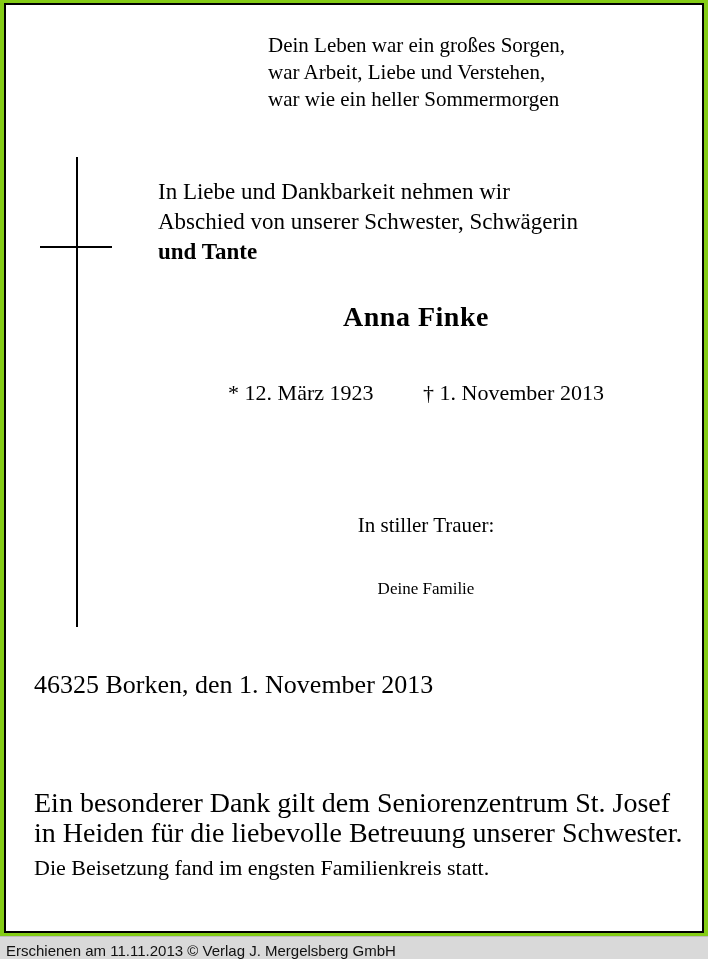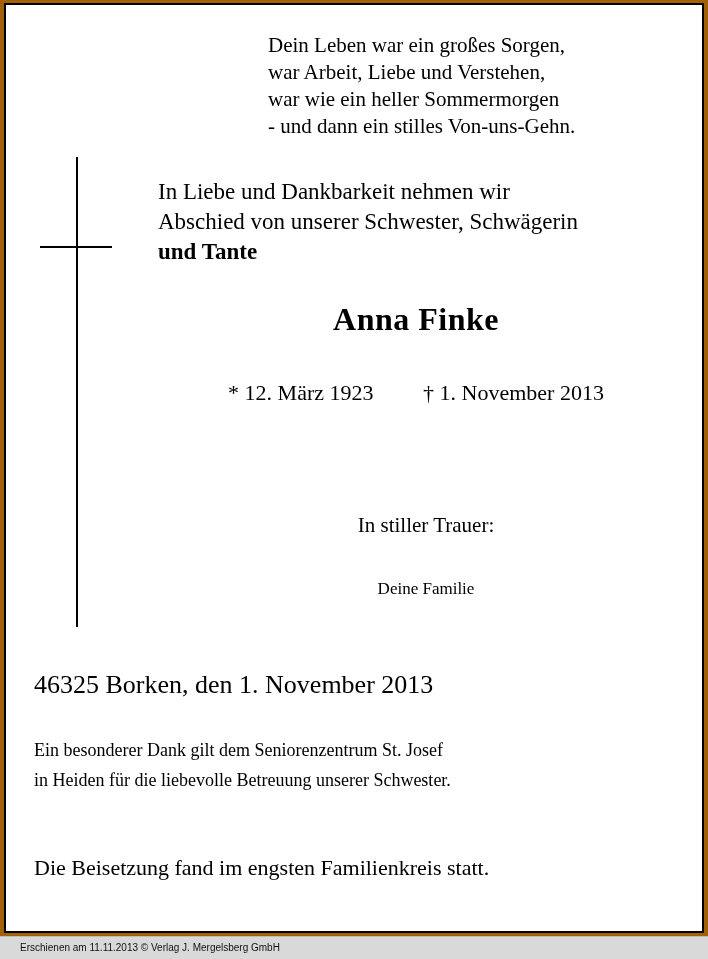--- a/index.html
+++ b/index.html
@@ -8,21 +8,21 @@
     background: #ffffff;
   }
   body {
     font-family: "Liberation Serif", serif;
     color: #000000;
   }
   .page {
     position: relative;
     width: 708px;
     height: 959px;
-    background: #a16207;
+    background: #84cc16;
     box-sizing: border-box;
     overflow: hidden;
   }
   .notice-frame {
     position: absolute;
     left: 4px;
     top: 3px;
     width: 700px;
     height: 930px;
     border: 2px solid #000000;
@@ -80,21 +80,21 @@
     text-align: left;
     font-weight: bold;
   }
 
   .name {
     position: absolute;
     left: 140px;
     top: 296px;
     width: 540px;
     text-align: center;
-    font-size: 32px;
+    font-size: 28px;
     font-weight: bold;
     letter-spacing: 0.5px;
   }
 
   .dates {
     position: absolute;
     left: 140px;
     top: 375px;
     width: 540px;
     font-size: 22px;
@@ -128,23 +128,23 @@
   .place-date {
     position: absolute;
     left: 28px;
     top: 665px;
     font-size: 26px;
   }
 
   .thanks {
     position: absolute;
     left: 28px;
-    top: 730px;
+    top: 783px;
     width: 650px;
-    font-size: 18px;
+    font-size: 28px;
     line-height: 30px;
   }
 
   .burial {
     position: absolute;
     left: 28px;
     top: 850px;
     width: 650px;
     font-size: 22px;
   }
@@ -153,44 +153,43 @@
     position: absolute;
     left: 0;
     top: 936px;
     width: 708px;
     height: 23px;
     background: #d9d9d9;
     border-top: 1px solid #bdbdbd;
   }
   .footer-text {
     position: absolute;
-    left: 20px;
+    left: 6px;
     top: 5px;
     font-family: "Liberation Sans", sans-serif;
-    font-size: 10px;
+    font-size: 15px;
     color: #111111;
   }
 </style>
 </head>
 <body>
 
 <div class="page">
 
   <div class="notice-frame">
 
     <div class="cross">
       <div class="vertical"></div>
       <div class="horizontal"></div>
     </div>
 
     <div class="poem">
       <div>Dein Leben war ein großes Sorgen,</div>
       <div>war Arbeit, Liebe und Verstehen,</div>
       <div>war wie ein heller Sommermorgen</div>
-      <div>- und dann ein stilles Von-uns-Gehn.</div>
     </div>
 
     <div class="intro">
       <div>In Liebe und Dankbarkeit nehmen wir</div>
       <div>Abschied von unserer Schwester, Schwägerin</div>
       <div class="last">und Tante</div>
     </div>
 
     <div class="name">Anna Finke</div>
 

